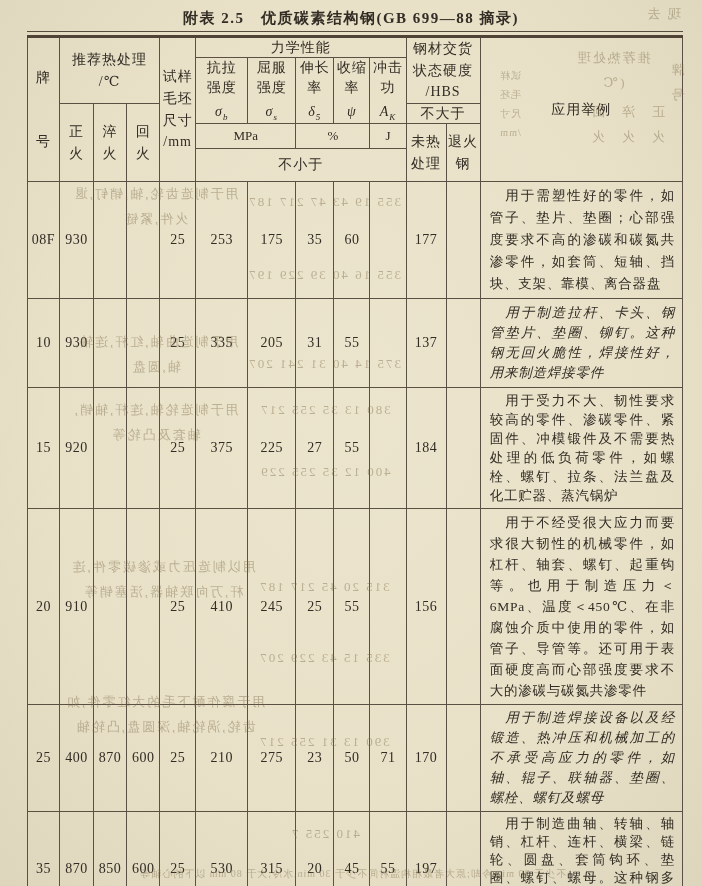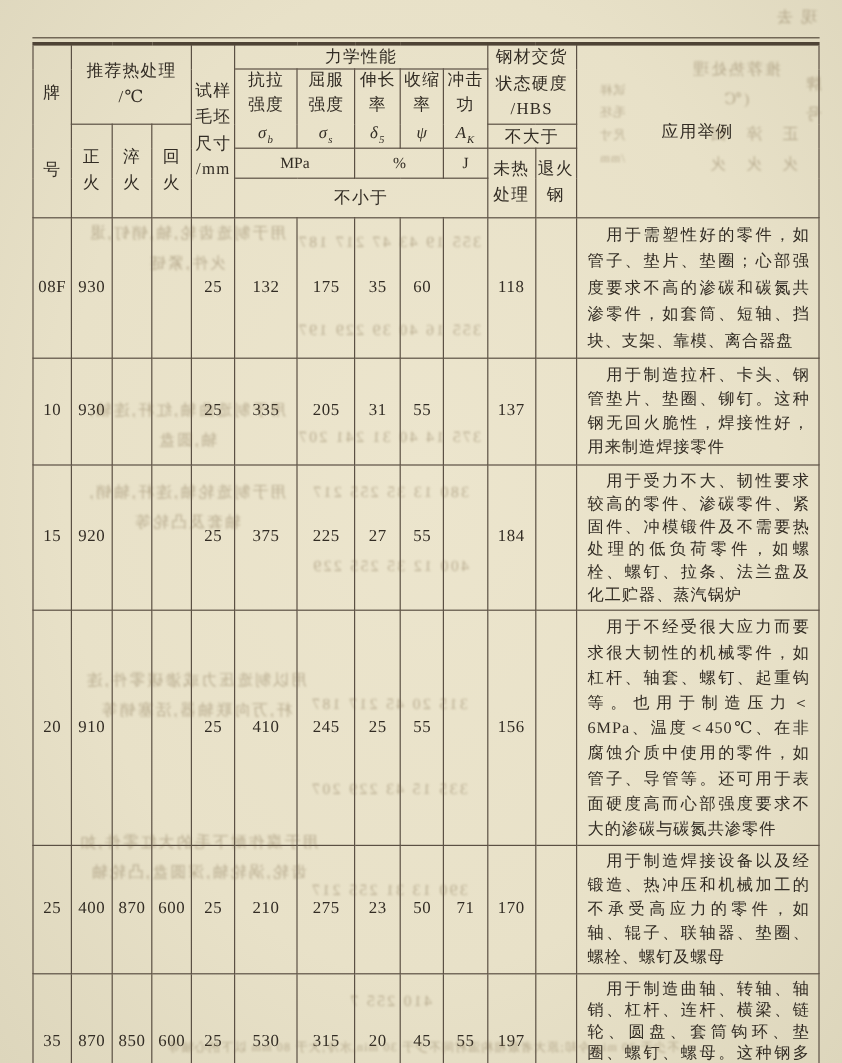--- a/index.html
+++ b/index.html
@@ -36,39 +36,40 @@
   .units{font-size:13px;}
   tr.hr1{height:21px;} tr.hr2{height:42px;} tr.hr3{height:20px;}
   tr.hr4{height:25px;} tr.hr5{height:33px;}
   tr.r0{height:114px;} tr.r1{height:89px;} tr.r2{height:119px;}
   tr.r3{height:177px;} tr.r4{height:91px;} tr.r5{height:93px;}
   td.app{
     text-align:justify;padding:3px 7px 3px 9px;
     font-size:13.5px;line-height:22px;letter-spacing:0.8px;
     text-indent:1.15em;
   }
-  td.lh20{line-height:20px;} td.lh19{line-height:19px;}
+  td.lh20{line-height:20px;font-style:italic;} td.lh19{line-height:19px;}
   td.lh21{line-height:21px;} td.lh18{line-height:18px;}
   .num{font-size:14px;letter-spacing:0.5px;}
   .bleed{
     position:absolute;
     transform:scaleX(-1);
     color:rgba(122,102,70,0.42);
     filter:blur(0.7px);
     font-size:13px;letter-spacing:2px;
     white-space:pre-line;line-height:1.9;
     pointer-events:none;text-align:center;
   }
   .bleed.small{font-size:10px;letter-spacing:1px;}
 </style>
 </head>
 <body>
 
 <div class="page">
 
+  <div class="title">附表 2.5　优质碳素结构钢(GB 699—88 摘录)</div>
   <div class="toprule"></div>
 
   <table class="main">
     <colgroup>
       <col style="width:32px">
         <col style="width:34px">
         <col style="width:33px">
         <col style="width:33px">
       <col style="width:36px">
         <col style="width:52px">
@@ -149,26 +150,26 @@
     <tr class="hr5">
       <td colspan="5" class="hdr">不小于</td>
     </tr>
 
     <tr class="r0">
       <td class="num">08F</td>
       <td class="num">930</td>
       <td class="num"></td>
       <td class="num"></td>
       <td class="num">25</td>
-      <td class="num">132</td>
+      <td class="num">253</td>
       <td class="num">175</td>
       <td class="num">35</td>
       <td class="num">60</td>
       <td class="num"></td>
-      <td class="num">118</td>
+      <td class="num">177</td>
       <td class="num"></td>
       <td class="app">用于需塑性好的零件，如管子、垫片、垫圈；心部强度要求不高的渗碳和碳氮共渗零件，如套筒、短轴、挡块、支架、靠模、离合器盘</td>
     </tr>
     <tr class="r1">
       <td class="num">10</td>
       <td class="num">930</td>
       <td class="num"></td>
       <td class="num"></td>
       <td class="num">25</td>
       <td class="num">335</td>

